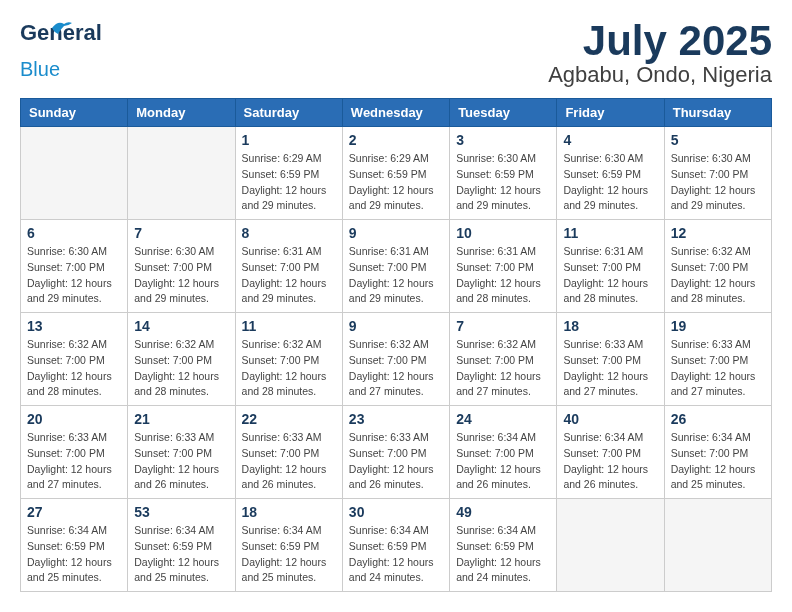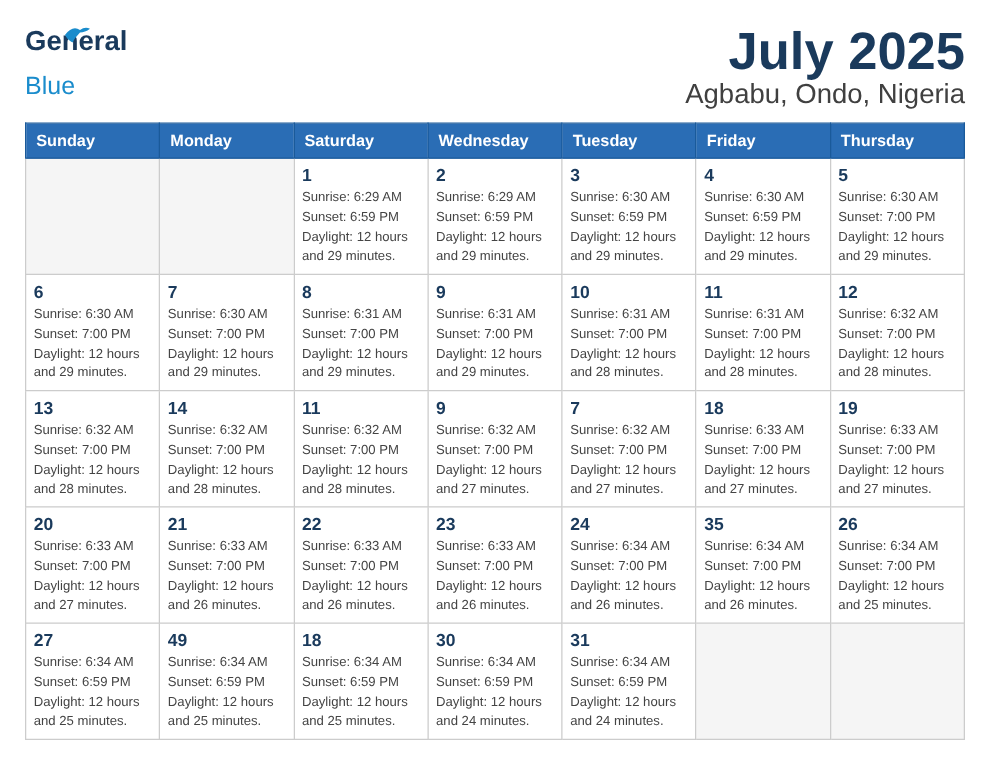--- a/index.html
+++ b/index.html
@@ -281,21 +281,21 @@
 and 26 minutes.</div>
         </td>
         <td>
           <div class="day-number">24</div>
           <div class="day-info" style="white-space: pre-line;">Sunrise: 6:34 AM
 Sunset: 7:00 PM
 Daylight: 12 hours
 and 26 minutes.</div>
         </td>
         <td>
-          <div class="day-number">35</div>
+          <div class="day-number">40</div>
           <div class="day-info" style="white-space: pre-line;">Sunrise: 6:34 AM
 Sunset: 7:00 PM
 Daylight: 12 hours
 and 26 minutes.</div>
         </td>
         <td>
           <div class="day-number">26</div>
           <div class="day-info" style="white-space: pre-line;">Sunrise: 6:34 AM
 Sunset: 7:00 PM
 Daylight: 12 hours
@@ -304,42 +304,42 @@
       </tr>
       <tr class="week-row">
         <td>
           <div class="day-number">27</div>
           <div class="day-info" style="white-space: pre-line;">Sunrise: 6:34 AM
 Sunset: 6:59 PM
 Daylight: 12 hours
 and 25 minutes.</div>
         </td>
         <td>
+          <div class="day-number">53</div>
+          <div class="day-info" style="white-space: pre-line;">Sunrise: 6:34 AM
+Sunset: 6:59 PM
+Daylight: 12 hours
+and 25 minutes.</div>
+        </td>
+        <td>
+          <div class="day-number">18</div>
+          <div class="day-info" style="white-space: pre-line;">Sunrise: 6:34 AM
+Sunset: 6:59 PM
+Daylight: 12 hours
+and 25 minutes.</div>
+        </td>
+        <td>
+          <div class="day-number">30</div>
+          <div class="day-info" style="white-space: pre-line;">Sunrise: 6:34 AM
+Sunset: 6:59 PM
+Daylight: 12 hours
+and 24 minutes.</div>
+        </td>
+        <td>
           <div class="day-number">49</div>
-          <div class="day-info" style="white-space: pre-line;">Sunrise: 6:34 AM
-Sunset: 6:59 PM
-Daylight: 12 hours
-and 25 minutes.</div>
-        </td>
-        <td>
-          <div class="day-number">18</div>
-          <div class="day-info" style="white-space: pre-line;">Sunrise: 6:34 AM
-Sunset: 6:59 PM
-Daylight: 12 hours
-and 25 minutes.</div>
-        </td>
-        <td>
-          <div class="day-number">30</div>
-          <div class="day-info" style="white-space: pre-line;">Sunrise: 6:34 AM
-Sunset: 6:59 PM
-Daylight: 12 hours
-and 24 minutes.</div>
-        </td>
-        <td>
-          <div class="day-number">31</div>
           <div class="day-info" style="white-space: pre-line;">Sunrise: 6:34 AM
 Sunset: 6:59 PM
 Daylight: 12 hours
 and 24 minutes.</div>
         </td>
         <td class="empty"></td>
         <td class="empty"></td>
       </tr>
     </tbody>
 </table>

